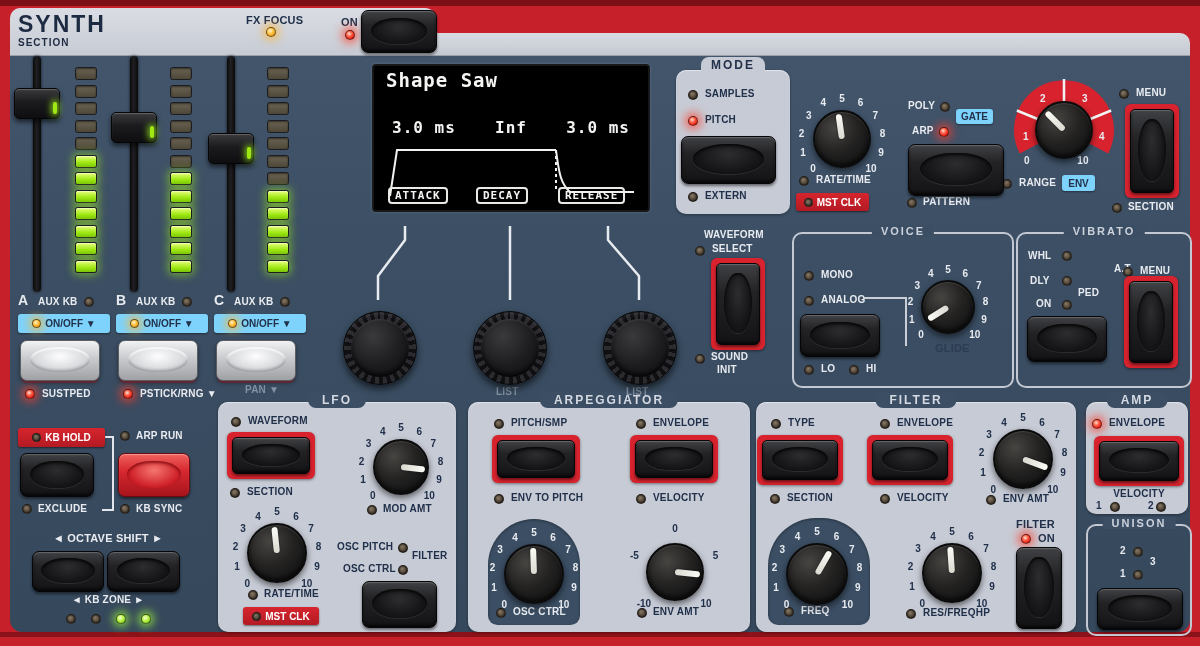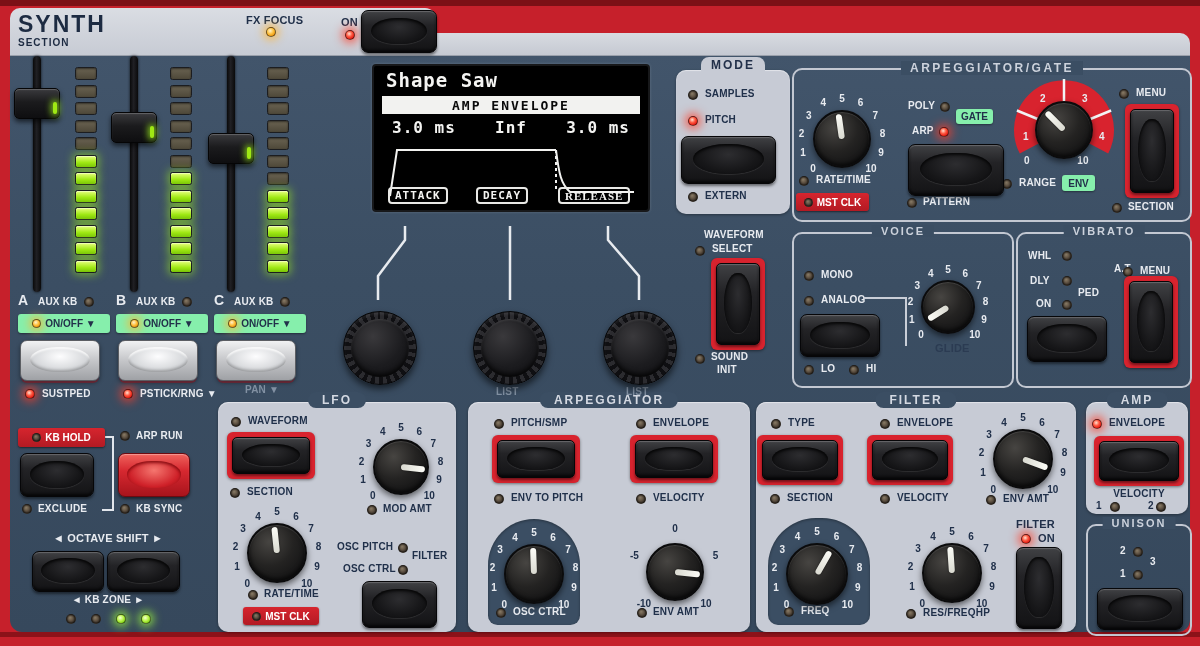--- a/index.html
+++ b/index.html
@@ -29,21 +29,21 @@
   .c-l{color:#e8ebf0;} .c-d{color:#20304a;} .c-dim{color:#8291a3;} .c-g{color:#2b3b52;}
   .ctr{transform:translate(-50%,-50%);}
 
   .led{position:absolute;width:10px;height:10px;border-radius:50%;border:1px solid rgba(0,0,0,.55);box-sizing:border-box;}
   .led-off{background:radial-gradient(circle at 38% 32%,#8a7b66 0%,#55493c 55%,#342c24 100%);box-shadow:inset 0 0 2px #000;}
   .led-red{background:radial-gradient(circle at 40% 35%,#ffe0d0 0%,#ff5a42 40%,#e31a12 75%,#9b0e0a 100%);box-shadow:0 0 10px 3px rgba(255,60,40,.75);}
   .led-amber{background:radial-gradient(circle at 40% 35%,#fff2cf 0%,#ffc23e 45%,#e8920e 80%,#a05f06 100%);box-shadow:0 0 9px 3px rgba(255,180,50,.75);}
   .led-green{background:radial-gradient(circle at 40% 35%,#f4ffd0 0%,#b9f44a 45%,#7fcf14 80%,#4e8a08 100%);box-shadow:0 0 9px 3px rgba(160,255,60,.7);}
 
   .box{position:absolute;display:flex;align-items:center;justify-content:center;gap:4px;font-weight:bold;font-size:10px;border-radius:3px;box-sizing:border-box;}
-  .box-white{background:#86efac;color:#22304a;box-shadow:0 1px 2px rgba(0,0,0,.4);}
+  .box-white{background:#7dd3fc;color:#22304a;box-shadow:0 1px 2px rgba(0,0,0,.4);}
   .box-red{background:linear-gradient(#d6252e,#b31a23);color:#fff;box-shadow:0 1px 2px rgba(0,0,0,.5);}
   .box .led{position:static;width:9px;height:9px;flex:0 0 auto;}
 
   .btn{position:absolute;border-radius:7px;box-sizing:border-box;}
   .btn-black{background:linear-gradient(180deg,#404144 0%,#232326 35%,#131315 100%);border:1px solid #060608;
       box-shadow:inset 0 1px 1px rgba(255,255,255,.22),inset 0 -2px 3px rgba(0,0,0,.7),0 2px 3px rgba(0,0,0,.5);}
   .btn-black::after{content:"";position:absolute;left:12%;right:12%;top:16%;bottom:20%;border-radius:50%/55%;
       background:radial-gradient(ellipse at 50% 35%,#2d2d30 0%,#161618 60%,#0b0b0d 100%);
       box-shadow:inset 0 2px 3px rgba(0,0,0,.8),0 1px 1px rgba(255,255,255,.1);}
   .btn-v::after{left:16%;right:16%;top:11%;bottom:14%;}
@@ -111,23 +111,20 @@
   <div class="abs" id="navy"></div>
   <div class="abs" id="bottom-dark"></div>
   <div class="abs" id="band-strip"></div>
   <div class="abs" id="band-tall"></div>
   <div class="abs" id="synth-title">SYNTH</div>
   <div class="abs" id="synth-sub">SECTION</div>
 
   <div class="panel-light" style="left:676px;top:70px;width:114px;height:144px;">
     <span class="legend-tab">MODE</span>
   </div>
-  <div class="panel-dark" style="left:792px;top:68px;width:396px;height:150px;">
-    <span class="legend-dark" style="font-size:12px;letter-spacing:2.5px;">ARPEGGIATOR/GATE</span>
-  </div>
   <div class="panel-dark" style="left:792px;top:232px;width:218px;height:152px;">
     <span class="legend-dark">VOICE</span>
   </div>
   <div class="panel-dark" style="left:1016px;top:232px;width:172px;height:152px;">
     <span class="legend-dark">VIBRATO</span>
   </div>
   <div class="panel-light" style="left:218px;top:402px;width:238px;height:230px;">
     <span class="legend-pill">LFO</span>
   </div>
   <div class="panel-light" style="left:468px;top:402px;width:282px;height:230px;">
@@ -138,32 +135,31 @@
   </div>
   <div class="panel-light" style="left:1086px;top:402px;width:102px;height:112px;">
     <span class="legend-pill">AMP</span>
   </div>
   <div class="panel-dark" style="left:1086px;top:524px;width:102px;height:108px;">
     <span class="legend-dark">UNISON</span>
   </div>
 
   <div id="display">
     <div class="d-title">Shape Saw</div>
-    <div class="d-banner">AMP ENVELOPE</div>
     <div class="d-val" style="left:18px;">3.0 ms</div>
     <div class="d-val" style="left:50%;transform:translateX(-50%);">Inf</div>
     <div class="d-val" style="right:18px;">3.0 ms</div>
     <svg width="258" height="56" style="position:absolute;left:10px;top:78px;">
       <polyline points="6,52 13,6 172,6" fill="none" stroke="#f2f2f0" stroke-width="2"></polyline>
       <line x1="172" y1="6" x2="172" y2="48" stroke="#f2f2f0" stroke-width="2" stroke-dasharray="3,3"></line>
       <path d="M172,6 C175,30 177,40 186,48 L250,48" fill="none" stroke="#f2f2f0" stroke-width="2"></path>
     </svg>
     <div class="d-chip" style="left:14px;">ATTACK</div>
     <div class="d-chip" style="left:102px;">DECAY</div>
-    <div class="d-chip" style="left:184px;font-family:Liberation Serif, serif;">RELEASE</div>
+    <div class="d-chip" style="left:184px;">RELEASE</div>
   </div>
 
   <svg width="360" height="92" style="position:absolute;left:330px;top:214px;">
     <polyline points="75,12 75,26 48,62 48,86" fill="none" stroke="#e8ebef" stroke-width="2.5" stroke-linejoin="round"></polyline>
     <polyline points="180,12 180,86" fill="none" stroke="#e8ebef" stroke-width="2.5"></polyline>
     <polyline points="278,12 278,26 309,62 309,86" fill="none" stroke="#e8ebef" stroke-width="2.5" stroke-linejoin="round"></polyline>
   </svg>
 
   <div id="kb-bracket"></div>
   <div id="voice-bracket"></div>

